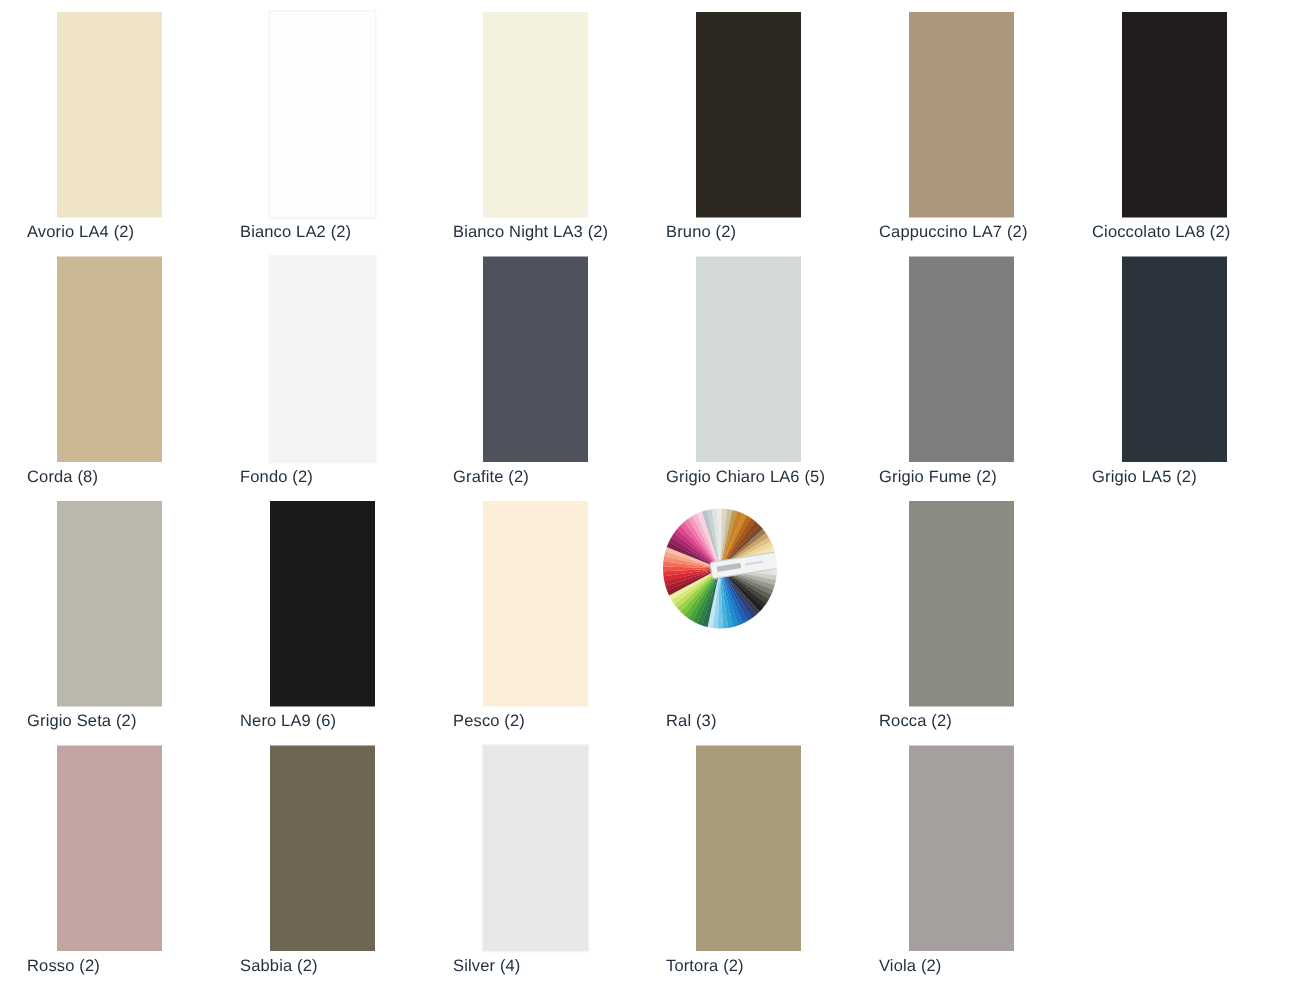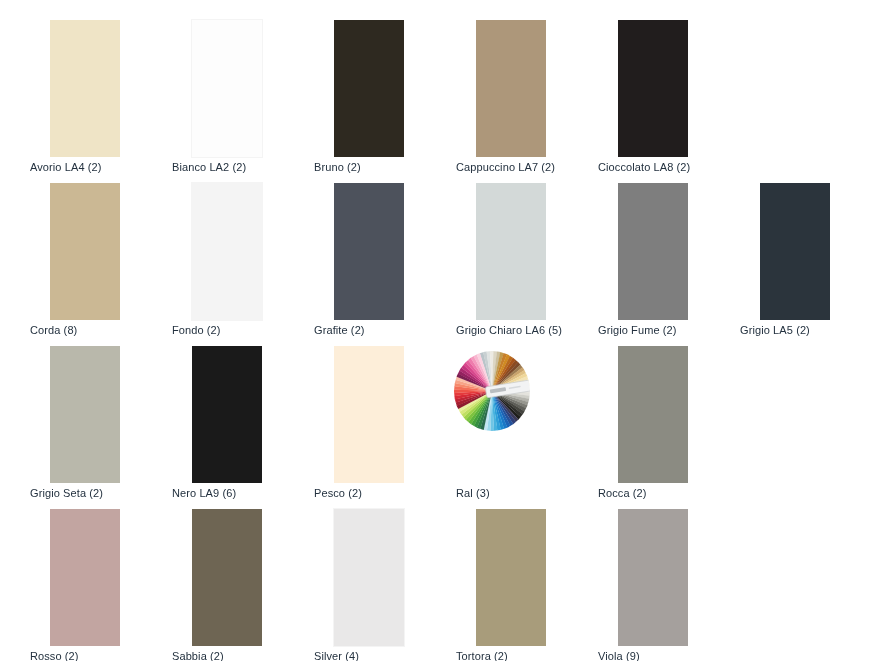--- a/index.html
+++ b/index.html
@@ -14,21 +14,21 @@
     font-family: "Liberation Sans", sans-serif;
     -webkit-font-smoothing: antialiased;
     overflow: hidden;
   }
 
   #swatch-grid {
     position: relative;
     width: 872px;
     height: 661px;
     box-sizing: border-box;
-    padding: 12px;
+    padding: 0;
   }
 
   .swatch-row {
     display: flex;
     flex-direction: row;
     align-items: flex-start;
     height: 163px;
   }
 
   .swatch-cell {
@@ -99,20 +99,26 @@
       <div class="swatch-chip-wrap">
         <div class="swatch-chip" style="background: rgb(239, 228, 198);"></div>
       </div>
       <div class="swatch-label">Avorio LA4 (2)</div>
     </div>
     <div class="swatch-cell">
       <div class="swatch-chip-wrap">
         <div class="swatch-chip near-white" style="background: rgb(253, 253, 253);"></div>
       </div>
       <div class="swatch-label">Bianco LA2 (2)</div>
+    </div>
+    <div class="swatch-cell">
+      <div class="swatch-chip-wrap">
+        <div class="swatch-chip" style="background: rgb(244, 241, 222);"></div>
+      </div>
+      <div class="swatch-label">Bianco Night LA3 (2)</div>
     </div>
     <div class="swatch-cell">
       <div class="swatch-chip-wrap">
         <div class="swatch-chip" style="background: rgb(46, 41, 32);"></div>
       </div>
       <div class="swatch-label">Bruno (2)</div>
     </div>
     <div class="swatch-cell">
       <div class="swatch-chip-wrap">
         <div class="swatch-chip" style="background: rgb(173, 151, 122);"></div>
@@ -313,21 +319,21 @@
     <div class="swatch-cell">
       <div class="swatch-chip-wrap">
         <div class="swatch-chip" style="background: rgb(168, 156, 123);"></div>
       </div>
       <div class="swatch-label">Tortora (2)</div>
     </div>
     <div class="swatch-cell">
       <div class="swatch-chip-wrap">
         <div class="swatch-chip" style="background: rgb(165, 160, 157);"></div>
       </div>
-      <div class="swatch-label">Viola (9)</div>
+      <div class="swatch-label">Viola (2)</div>
     </div>
     <div class="swatch-cell empty-cell">
       
       
     </div>
   </div>
 
 </div>
 
 </body></html>

